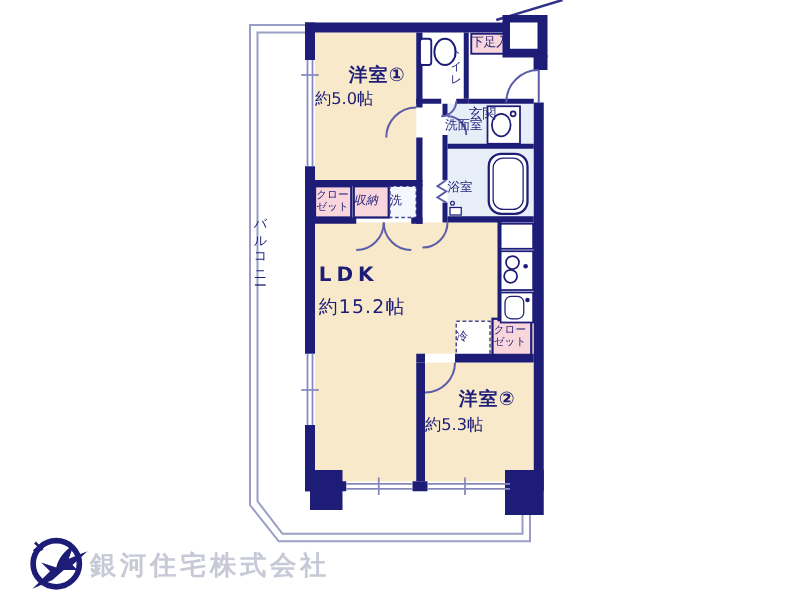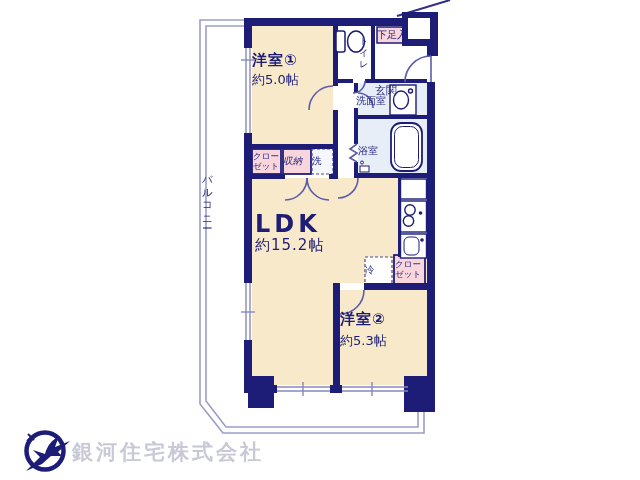--- a/index.html
+++ b/index.html
@@ -10,23 +10,23 @@
   .stage svg{position:absolute;left:0;top:0;}
   .lbl{
     position:absolute;color:#1d1d78;text-align:left;line-height:1.22;
     font-family:"DejaVu Sans",sans-serif;white-space:nowrap;
   }
   .lbl.wrap{white-space:normal;}
   .vert{
     writing-mode:vertical-rl;text-orientation:upright;white-space:nowrap;
     letter-spacing:2px;
   }
-  .room-name{font-size:15px;font-weight:600;letter-spacing:1px;}
+  .room-name{font-size:15px;font-weight:600;letter-spacing:1px;padding-left:27px;}
   .room-size{font-size:13px;}
-  .ldk-name{font-size:24px;font-weight:600;letter-spacing:4px;}
+  .ldk-name{font-size:16px;font-weight:600;letter-spacing:4px;}
   .ldk-size{font-size:15px;letter-spacing:1px;}
   .small{font-size:10px;}
   .tiny{font-size:8.5px;}
   .company{
     font-size:21px;font-weight:bold;color:#c7c9d6;letter-spacing:3px;
     text-shadow:0 1px 0 #ffffff;
   }
 </style>
 </head>
 <body>

